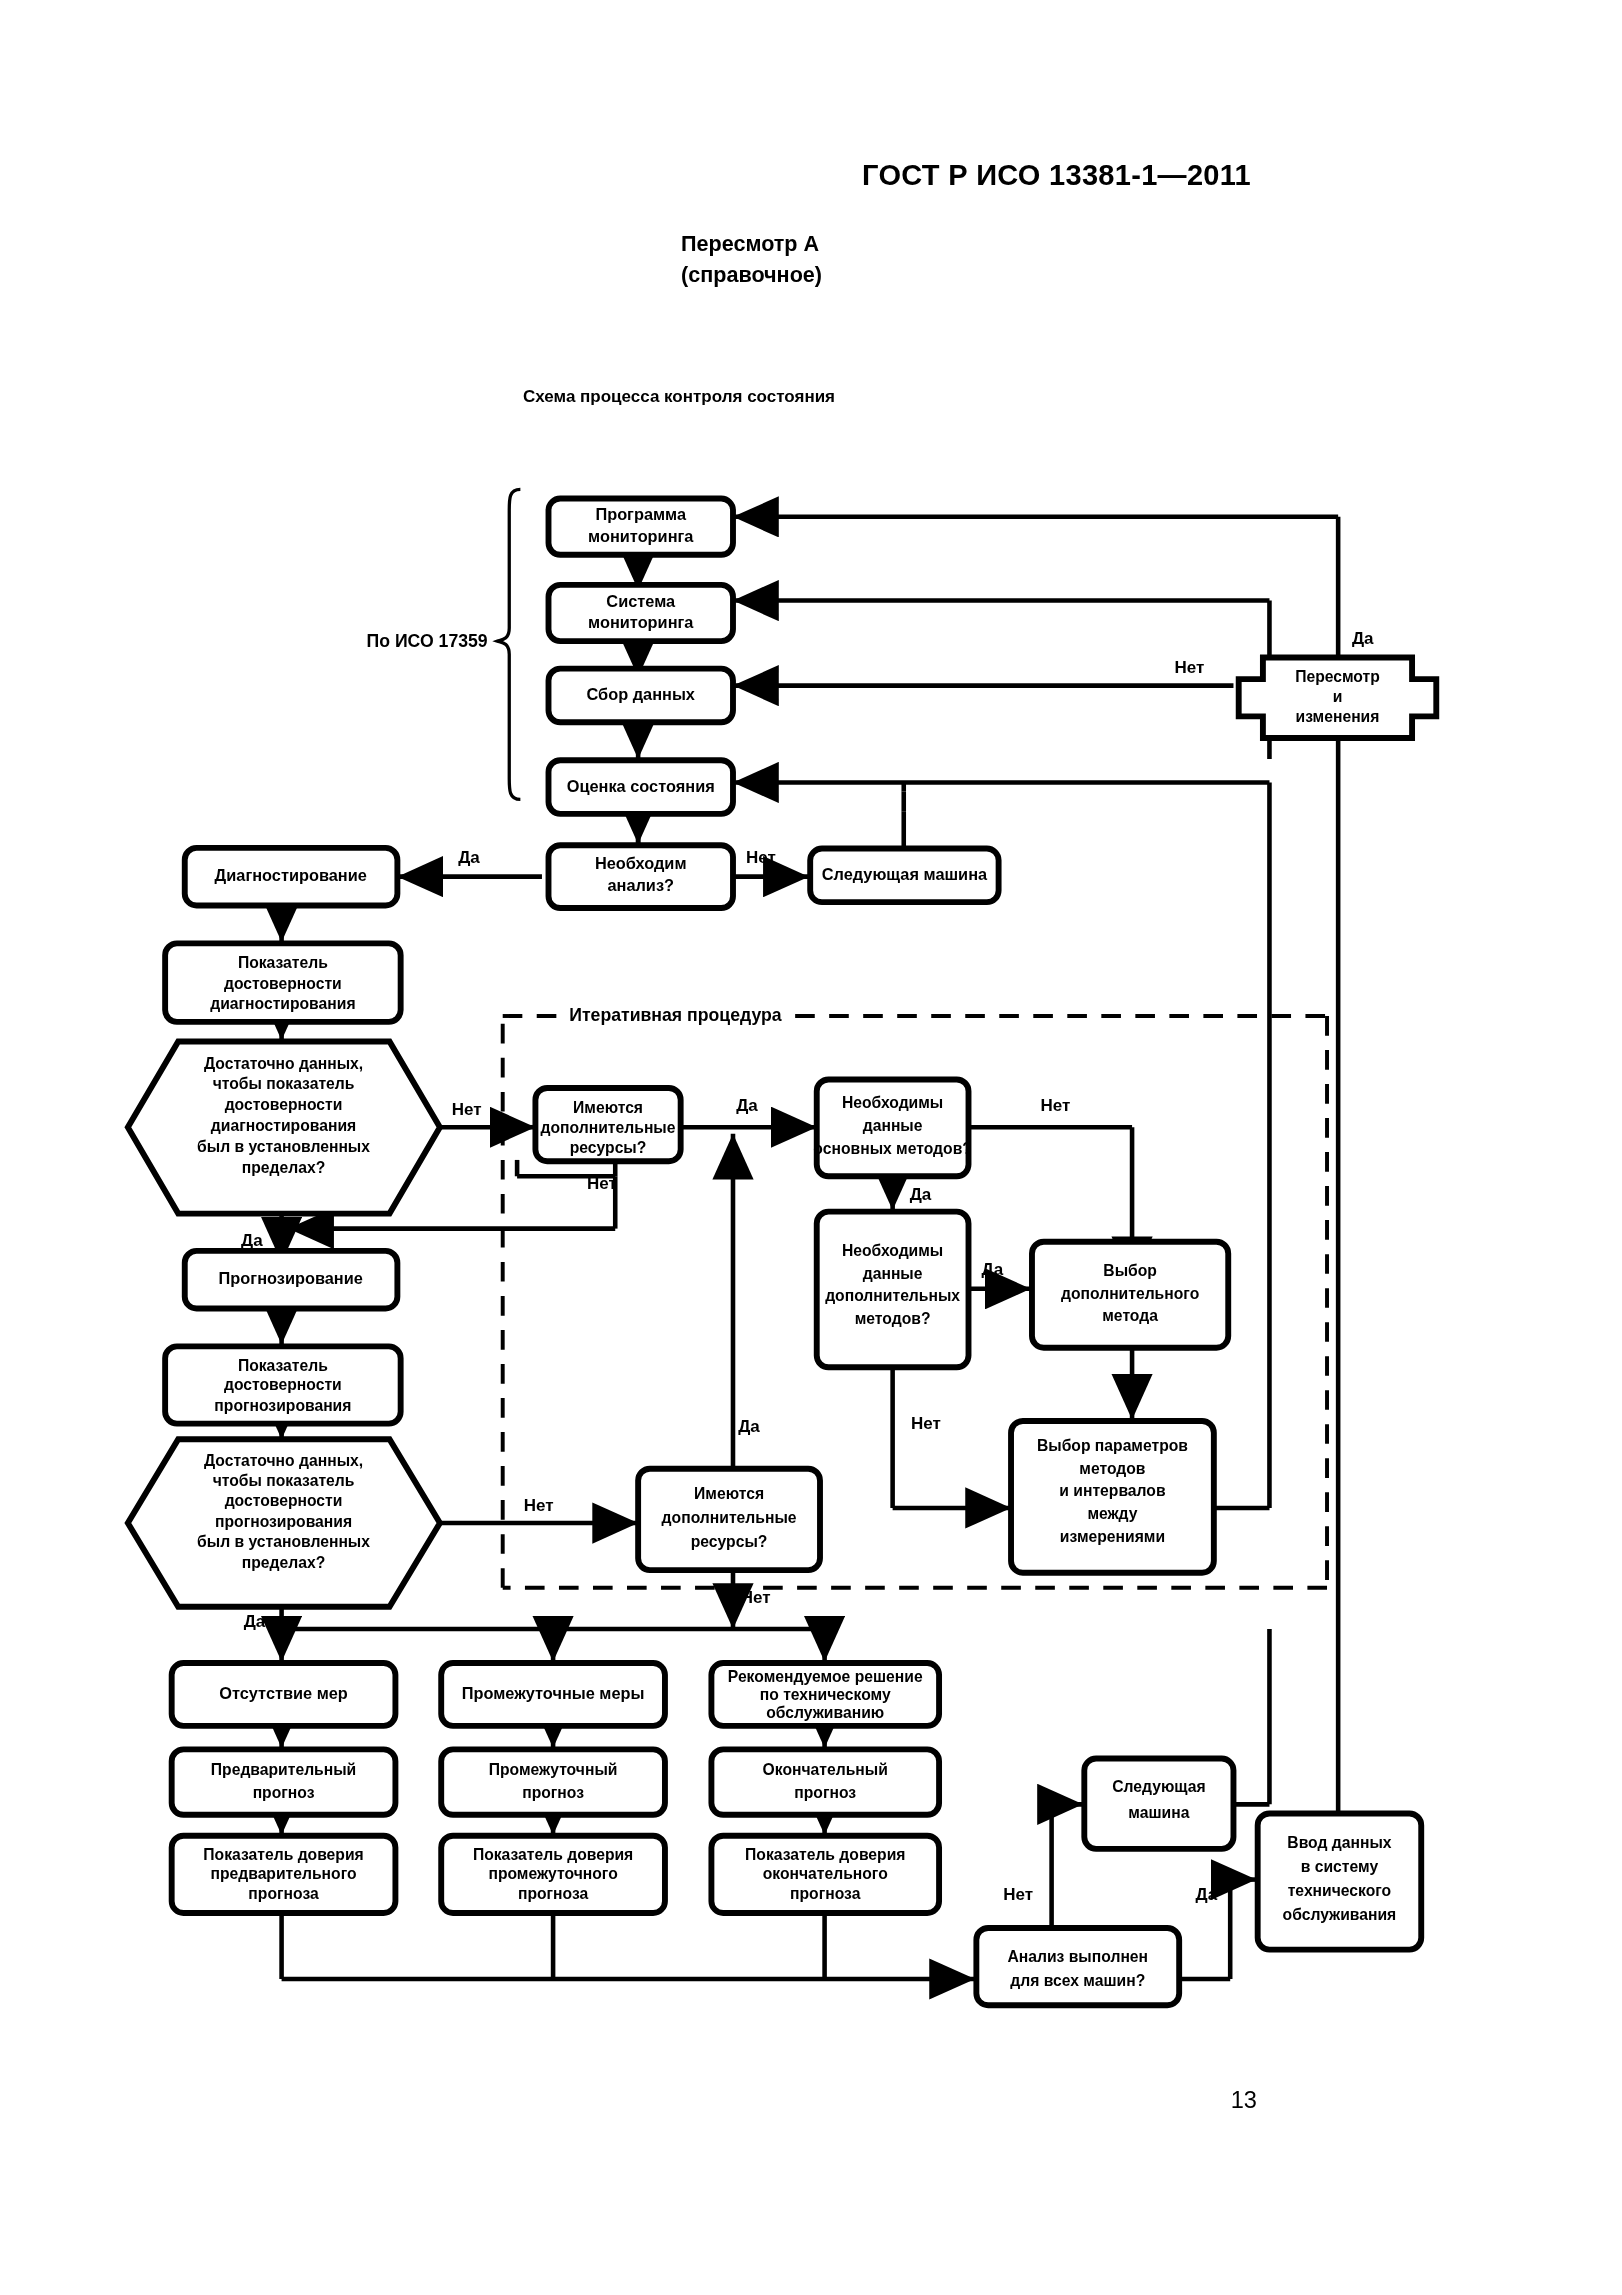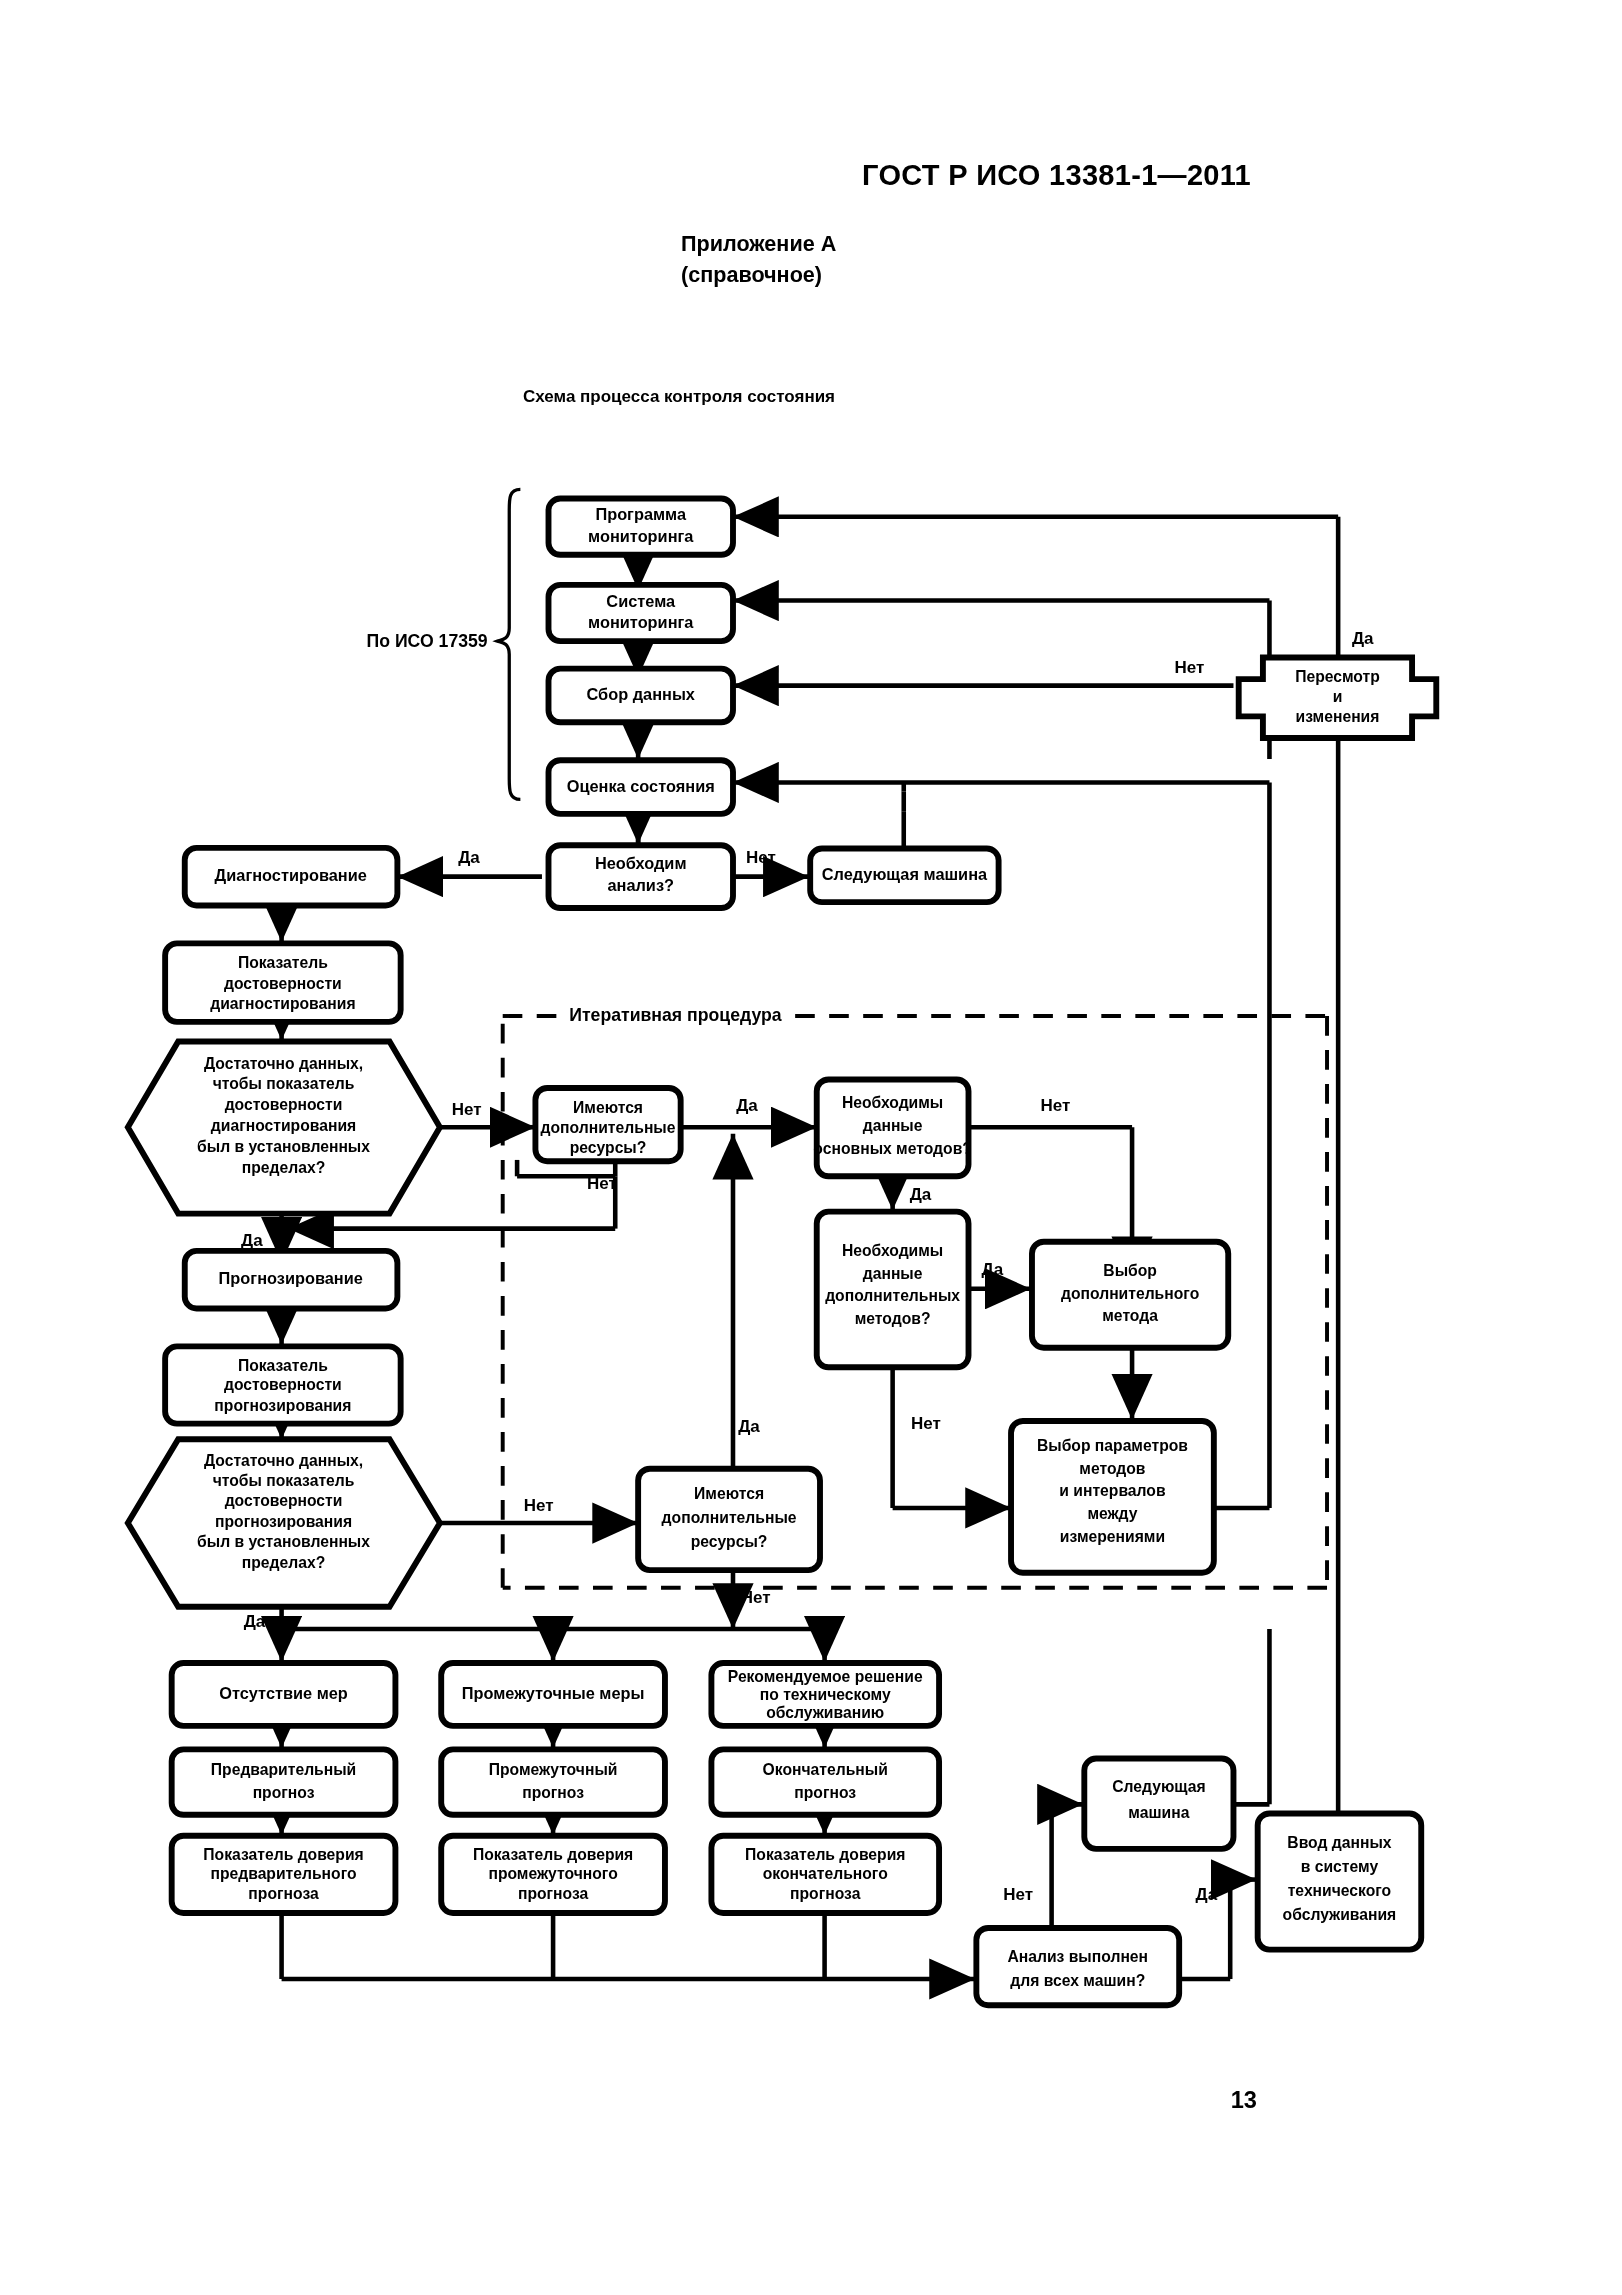--- a/index.html
+++ b/index.html
@@ -2,38 +2,38 @@
 <html style="font-size:10.5px"><head>
 <meta charset="utf-8">
 <style>
   html,body{margin:0;padding:0;background:#fff;}
   body{width:1623px;height:2295px;position:relative;
        font-family:"Liberation Sans","DejaVu Sans",sans-serif;color:#000;}
   #page{position:absolute;inset:0;width:1473px;height:2295px;background:#fff;}
   .doc-header{position:absolute;top:159px;right:222px;font-size:29px;font-weight:bold;letter-spacing:0.3px;white-space:nowrap;}
   .annex{position:absolute;top:228px;left:681px;font-size:21.6px;font-weight:bold;line-height:1.45;text-align:left;white-space:pre-line;}
   .fig-title{position:absolute;top:387px;left:523px;font-size:17px;font-weight:bold;white-space:nowrap;}
-  .page-num{position:absolute;top:2087px;right:216px;font-size:23.6px;font-weight:bold;}
+  .page-num{position:absolute;top:2087px;right:216px;font-size:23.6px;font-weight:normal;}
   svg{position:absolute;top:0;left:0;width:1623px;height:2295px;overflow:visible;}
   .bxth{fill:#fff;stroke:#000;stroke-width:9;}
   .ln{stroke:#000;stroke-width:7;fill:none;}
   .ln-thin{stroke:#000;stroke-width:5;fill:none;}
   .dash{stroke:#000;stroke-width:6;fill:none;stroke-dasharray:30 22;}
   .lbl{font-family:"Liberation Sans","DejaVu Sans",sans-serif;font-size:25px;font-weight:bold;fill:#000;text-anchor:middle;dominant-baseline:middle;}
   .lbl-s{font-family:"Liberation Sans","DejaVu Sans",sans-serif;font-size:24px;font-weight:bold;fill:#000;text-anchor:middle;dominant-baseline:middle;}
   .yn{font-family:"Liberation Sans","DejaVu Sans",sans-serif;font-size:26px;font-weight:bold;fill:#000;dominant-baseline:middle;}
   .grp{font-family:"Liberation Sans","DejaVu Sans",sans-serif;font-size:27px;font-weight:bold;fill:#000;dominant-baseline:middle;}
 </style>
 </head>
 <body>
 
 <div id="page">
 
   <div class="doc-header">ГОСТ Р ИСО 13381-1—2011</div>
-  <div class="annex">Приложение А
+  <div class="annex">Пересмотр А
 (справочное)</div>
   <div class="fig-title">Схема процесса контроля состояния</div>
   <div class="page-num">13</div>
 
   <svg viewBox="0 0 2480 3508">
     <defs>
       <marker id="ar" markerWidth="11" markerHeight="9" refX="10" refY="4.5" orient="auto" markerUnits="strokeWidth">
         <path d="M0,0 L10,4.5 L0,9 z" fill="#000"></path>
       </marker>
     </defs>

